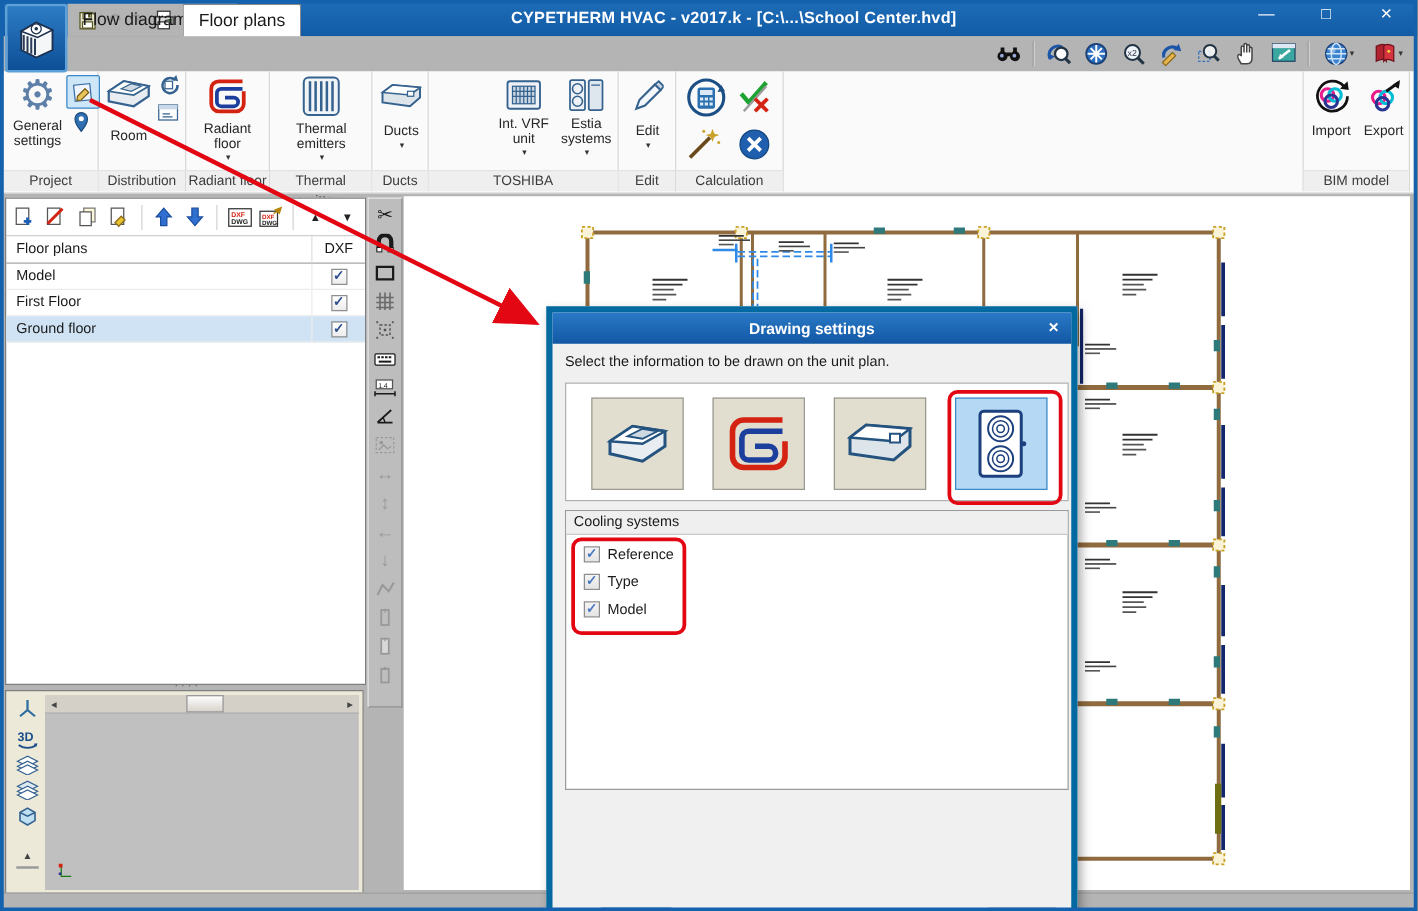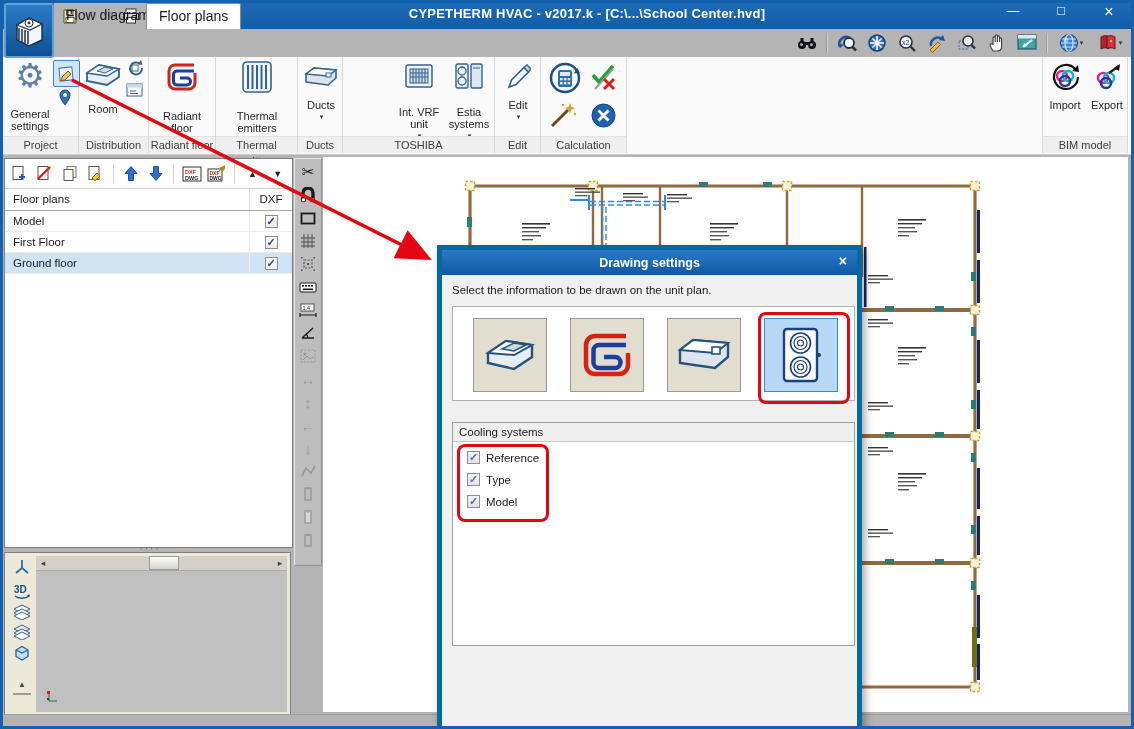--- a/index.html
+++ b/index.html
@@ -24,21 +24,21 @@
   .viewtools{position:absolute;right:8px;top:31px;height:24px;display:flex;align-items:center;gap:8px;}
   .vsep{width:1px;height:20px;background:#9c9c9c;border-right:1px solid #cfcfcf;}
   .vt{width:22px;height:20px;display:flex;align-items:center;justify-content:center;}
   .dd{font-size:7px;color:#333;margin-left:1px;}
   
   .ribbon{position:absolute;left:3px;top:57px;width:1128px;height:97px;background:#fafafa;border-bottom:1px solid #c9c9c9;}
   .rgroup{position:absolute;top:0;height:96px;border-right:1px solid #d8d8d8;box-sizing:border-box;}
   .rgroup .glabel{position:absolute;left:0;bottom:0;width:100%;height:16px;line-height:16px;text-align:center;
                   color:#3c3c3c;font-size:11px;background:#efefef;border-top:1px solid #e2e2e2;}
   .rbtn{position:absolute;display:flex;flex-direction:column;align-items:center;text-align:center;color:#262626;font-size:11px;line-height:12px;}
-  .rbtn .lbl{margin-top:15px;}
+  .rbtn .lbl{margin-top:2px;}
   .highbtn{position:absolute;width:25px;height:25px;background:#cde6f8;border:1px solid #3b87c8;border-radius:2px;
            display:flex;align-items:center;justify-content:center;}
   
   .lpanel{position:absolute;left:4px;top:158px;width:287px;height:388px;background:#fff;border:1px solid #7f7f7f;z-index:2;}
   .ltoolbar{height:29px;display:flex;align-items:center;gap:5px;padding:0 4px;border-bottom:1px solid #d0d0d0;}
   .ltb{width:22px;height:22px;display:flex;align-items:center;justify-content:center;}
   .lsep{width:1px;height:20px;background:#d4d4d4;margin:0 2px;}
   .thead{display:flex;height:21px;line-height:21px;border-bottom:1px solid #a8a8a8;font-size:11.5px;}
   .thead .c1{flex:1;padding-left:8px;}
   .thead .c2{width:42px;text-align:center;border-left:1px solid #e0e0e0;}
@@ -68,21 +68,21 @@
   
   .dialog{position:absolute;left:437px;top:245px;width:425px;height:516px;background:#f0f0f0;border:5px solid #0369a1;
           box-sizing:border-box;z-index:10;box-shadow:3px 4px 8px rgba(0,0,0,.35);}
   .dtitle{height:25px;background:linear-gradient(#2a7ac7,#1257a4);color:#fff;font-weight:bold;font-size:12.5px;
           display:flex;align-items:center;justify-content:center;position:relative;}
   .dclose{position:absolute;right:10px;top:3px;color:#fff;font-size:14px;font-weight:bold;}
   .dmsg{padding:9px 10px 6px 10px;font-size:11.5px;color:#1a1a1a;}
   .optpanel{position:absolute;left:10px;top:56px;width:403px;height:95px;background:#fff;border:1px solid #b0b0b0;box-sizing:border-box;}
   .optbtn{position:absolute;top:11px;width:72px;height:72px;background:#e2decf;border:1px solid #9a9a92;display:flex;align-items:center;justify-content:center;}
   .optbtn.sel{background:#b5d9f4;border:1px solid #3c8ac8;}
-  .groupbox{position:absolute;left:10px;top:172px;width:403px;height:224px;background:#fff;border:1px solid #9a9a9a;box-sizing:border-box;}
+  .groupbox{position:absolute;left:10px;top:158px;width:403px;height:224px;background:#fff;border:1px solid #9a9a9a;box-sizing:border-box;}
   .gbtitle{height:18px;line-height:18px;padding-left:6px;background:#efefef;border-bottom:1px solid #c8c8c8;font-size:11.5px;}
   .chkrow{display:flex;align-items:center;gap:6px;margin:9px 0 0 14px;font-size:11.5px;}
   .chk{width:13px;height:13px;background:linear-gradient(#f4f4f4,#e4e4e4);border:1px solid #8e8e8e;box-sizing:border-box;
        color:#4a79c0;font-weight:bold;font-size:11px;line-height:10px;text-align:center;}
   .dbtn{position:absolute;bottom:8px;height:22px;background:linear-gradient(#f7f7f7,#dddddd);border:1px solid #8e8e8e;
         border-radius:3px;font-size:12px;text-align:center;line-height:20px;box-sizing:border-box;}
   .dbtn.accept{left:10px;width:60px;border:1px solid #3c7fb1;box-shadow:0 0 0 2px #b9dcf5 inset;outline:1px dotted #555;outline-offset:-4px;margin-left:27px;}
   .dbtn.cancel{right:10px;width:58px;}
   .ring{position:absolute;border:3px solid #e30613;border-radius:8px;z-index:12;pointer-events:none;}
   

